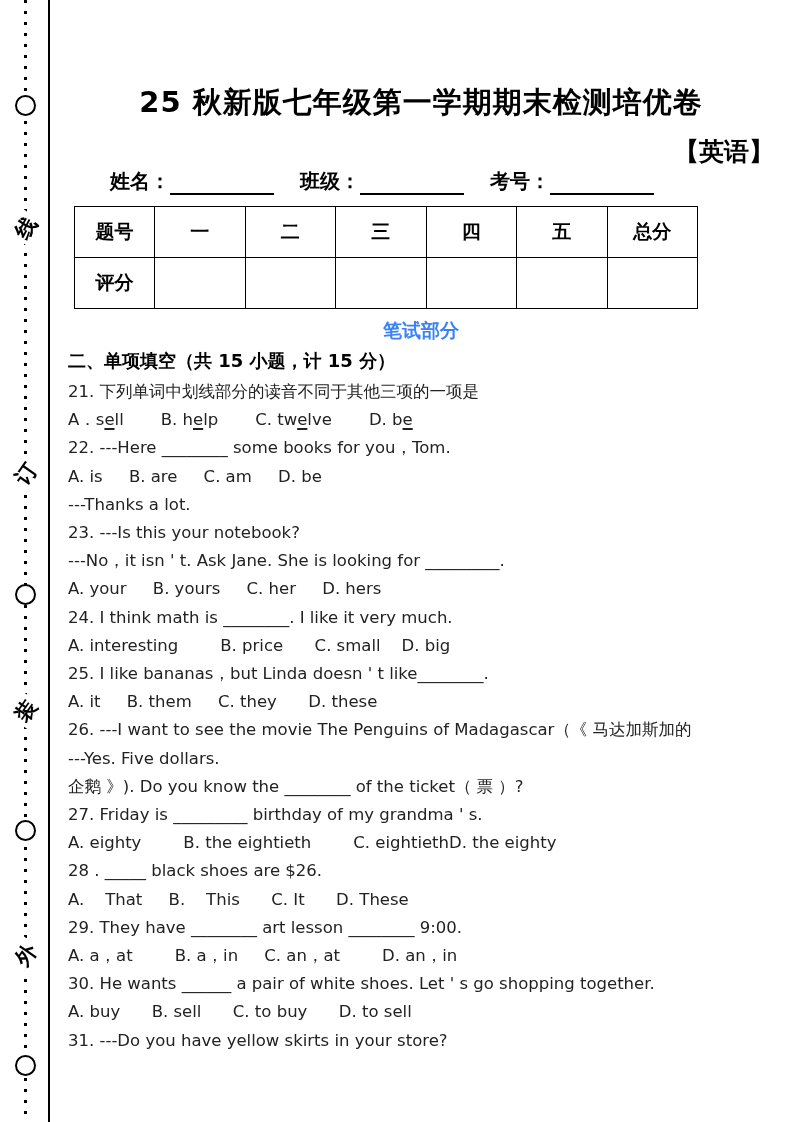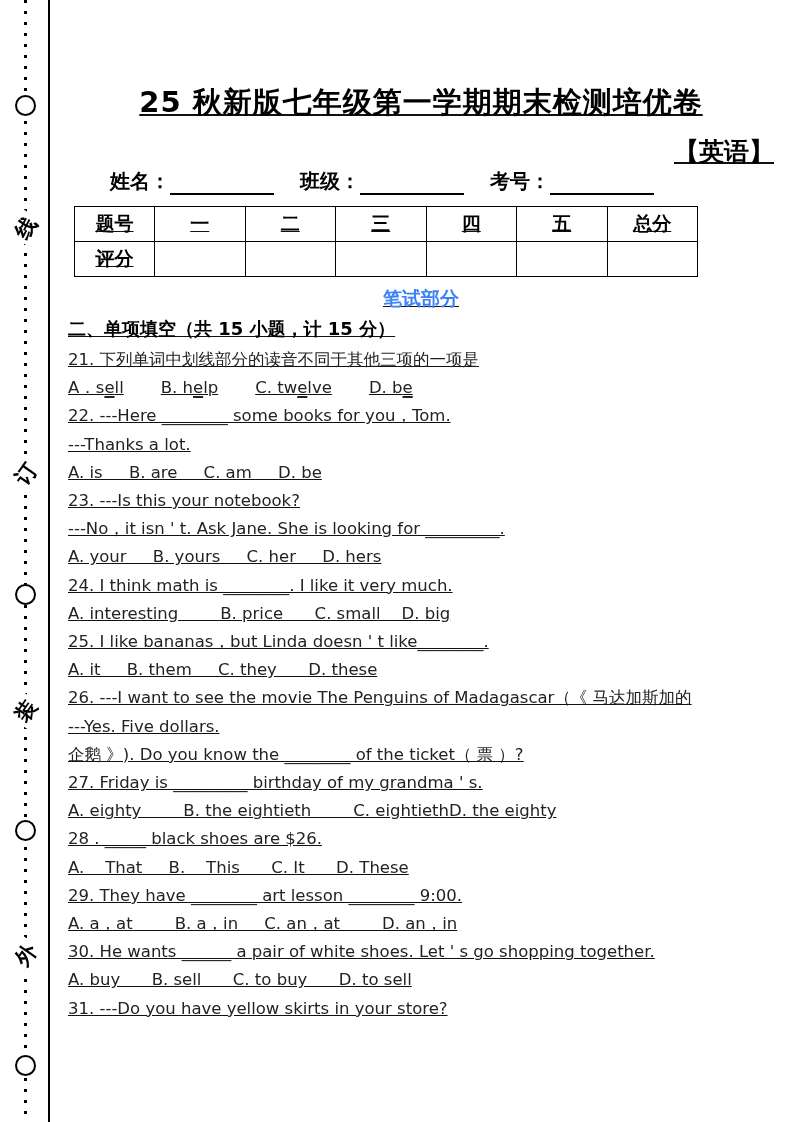--- a/index.html
+++ b/index.html
@@ -17,31 +17,31 @@
   .bind-circle {
     position:absolute; left:15px; width:21px; height:21px; background:#fff;
     border:2.5px solid #000; border-radius:50%;
   }
   .bind-char {
     position:absolute; left:12px; width:28px; height:28px; background:#fff;
     font-size:21px; font-weight:bold; color:#000; text-align:center; line-height:28px;
     transform:rotate(-55deg);
   }
   
-  .content { position:absolute; left:68px; top:0; width:706px;text-decoration:underline; }
+  .content { position:absolute; left:68px; top:0; width:706px; }
   .title { margin-top:83px; text-align:center; font-size:29px; font-weight:bold; color:#000; letter-spacing:1px; }
   .subject { margin-top:12px; text-align:right; font-size:25px; font-weight:bold; color:#000; }
   .fields { margin-top:0; padding-left:42px; font-size:20px; font-weight:bold; color:#000; white-space:nowrap; }
   .field-group { display:inline-block; margin-right:26px; }
   .blank-line { display:inline-block; width:104px; height:22px; border-bottom:2.5px solid #000; vertical-align:bottom; }
   
   table.score { border-collapse:collapse; margin-top:11px; margin-left:6px; width:624px; table-layout:fixed; }
   table.score th, table.score td {
     border:1.8px solid #000; text-align:center; font-size:19px; color:#000;
-    font-weight:bold; padding:4px;
+    font-weight:bold; padding:12px;
   }
   table.score col.c0 { width:80px; }
   table.score tr.r1 th { height:35px; }
   table.score tr.r2 th, table.score tr.r2 td { height:29px; }
   
   .part-title { margin-top:9px; text-align:center; font-size:19px; font-weight:bold; color:#3b82f6; }
   .section-heading { margin-top:5px; font-size:18px; font-weight:bold; color:#000; }
   .qlines { margin-top:5px; font-size:16.5px; line-height:28.2px; color:#222; }
   .line { white-space:pre-wrap; }
   .opt21 { margin-right:37px; }
@@ -104,22 +104,22 @@
     </tbody>
       </table>
 
     <div class="part-title">笔试部分</div>
     <div class="section-heading">二、单项填空（共 15 小题，计 15 分）</div>
 
     <div class="qlines">
       <div class="line">21. 下列单词中划线部分的读音不同于其他三项的一项是</div>
       <div class="line"><span class="opt21"><span>A．s</span><span class="ul">e</span><span>ll</span></span><span class="opt21"><span>B. h</span><span class="ul">e</span><span>lp</span></span><span class="opt21"><span>C. tw</span><span class="ul">e</span><span>lve</span></span><span class="opt21"><span>D. b</span><span class="ul">e</span><span></span></span></div>
       <div class="line">22. ---Here ________ some books for you，Tom.</div>
+      <div class="line">A. is     B. are     C. am     D. be</div>
       <div class="line">---Thanks a lot.</div>
-      <div class="line">A. is     B. are     C. am     D. be</div>
       <div class="line">23. ---Is this your notebook?</div>
       <div class="line">---No，it isn ' t. Ask Jane. She is looking for _________.</div>
       <div class="line">A. your     B. yours     C. her     D. hers</div>
       <div class="line">24. I think math is ________. I like it very much.</div>
       <div class="line">A. interesting        B. price      C. small    D. big</div>
       <div class="line">25. I like bananas，but Linda doesn ' t like________.</div>
       <div class="line">A. it     B. them     C. they      D. these</div>
       <div class="line">26. ---I want to see the movie The Penguins of Madagascar（《 马达加斯加的</div>
       <div class="line">---Yes. Five dollars.</div>
       <div class="line">企鹅 》). Do you know the ________ of the ticket（ 票 ）?</div>

